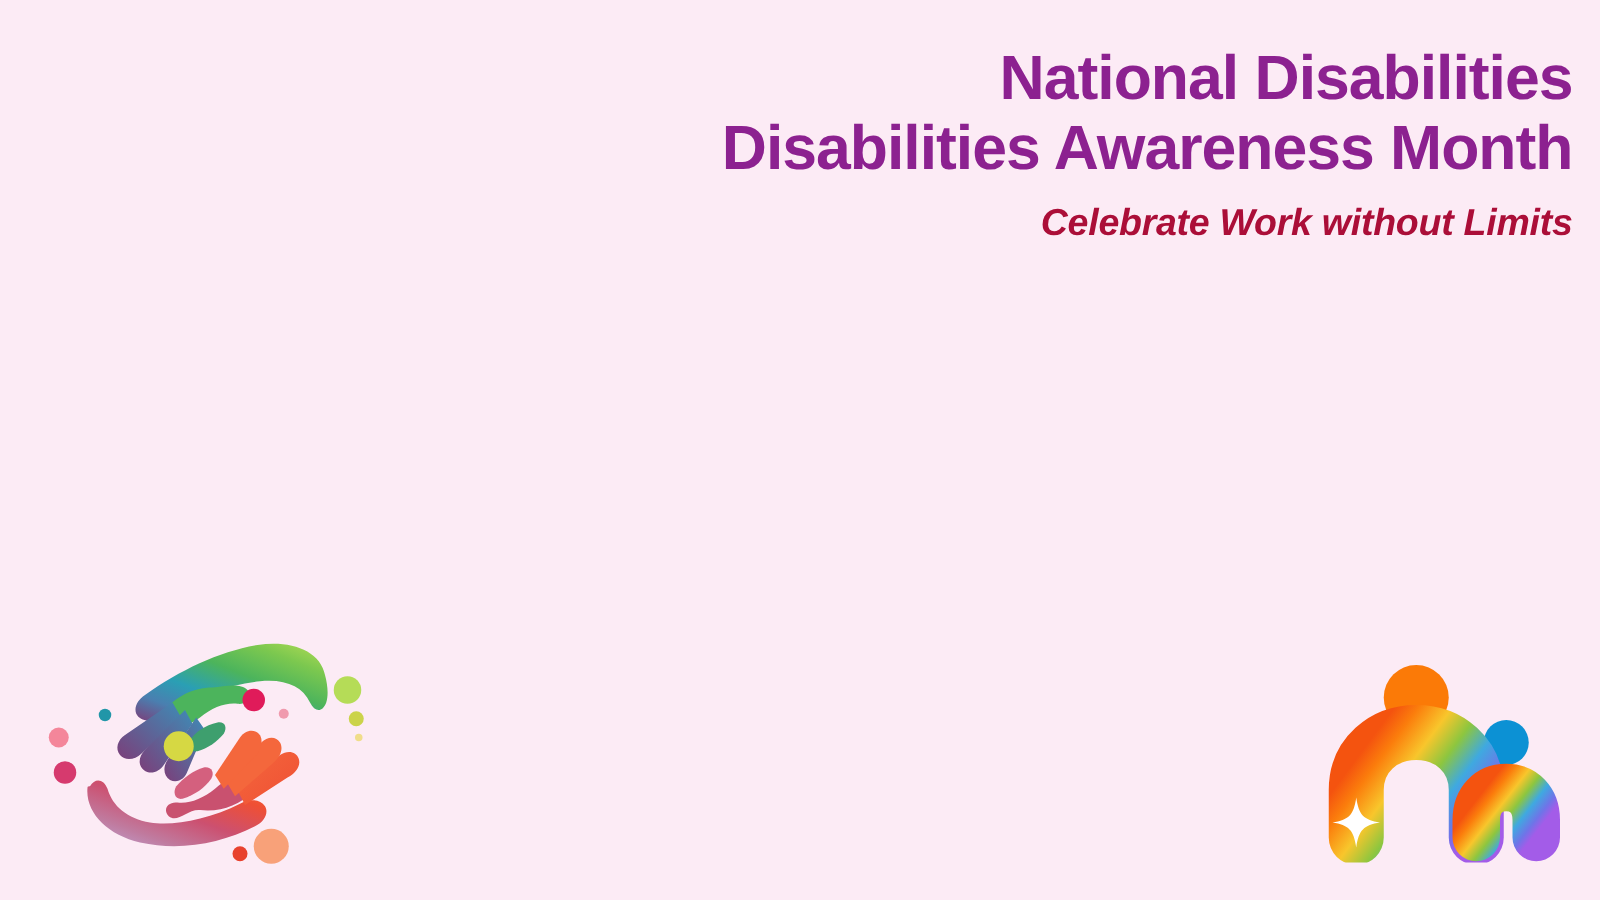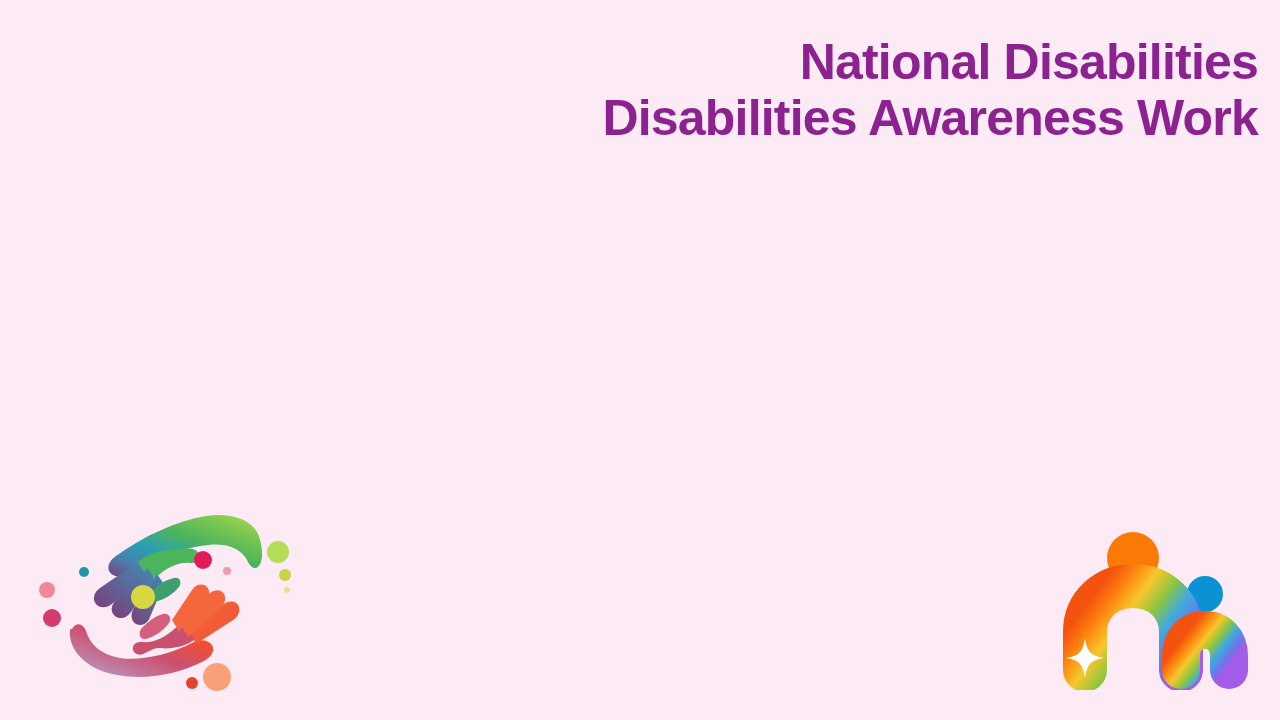--- a/index.html
+++ b/index.html
@@ -60,21 +60,22 @@
     width:216px;
     height:166px;
   }
   .figures-logo svg{ display:block; width:100%; height:100%; }
 </style>
 </head>
 <body style="background: rgb(252, 235, 245);">
 
 <div class="header-block">
   <div class="title">National Disabilities</div>
-  <div class="title">Disabilities Awareness Work</div>
+  <div class="title">Disabilities Awareness Month</div>
+  <div class="subtitle">Celebrate Work without Limits</div>
 </div>
 
 <div class="hands-logo">
   <svg viewBox="0 0 280 210" xmlns="http://www.w3.org/2000/svg" aria-hidden="true">
     <defs>
       <linearGradient id="upperHandGrad" x1="0" y1="1" x2="1" y2="0">
         <stop offset="0.00" stop-color="#7b3f7a"></stop>
         <stop offset="0.18" stop-color="#4a7fb0"></stop>
         <stop offset="0.36" stop-color="#2a9fb4"></stop>
         <stop offset="0.58" stop-color="#4cb45c"></stop>

